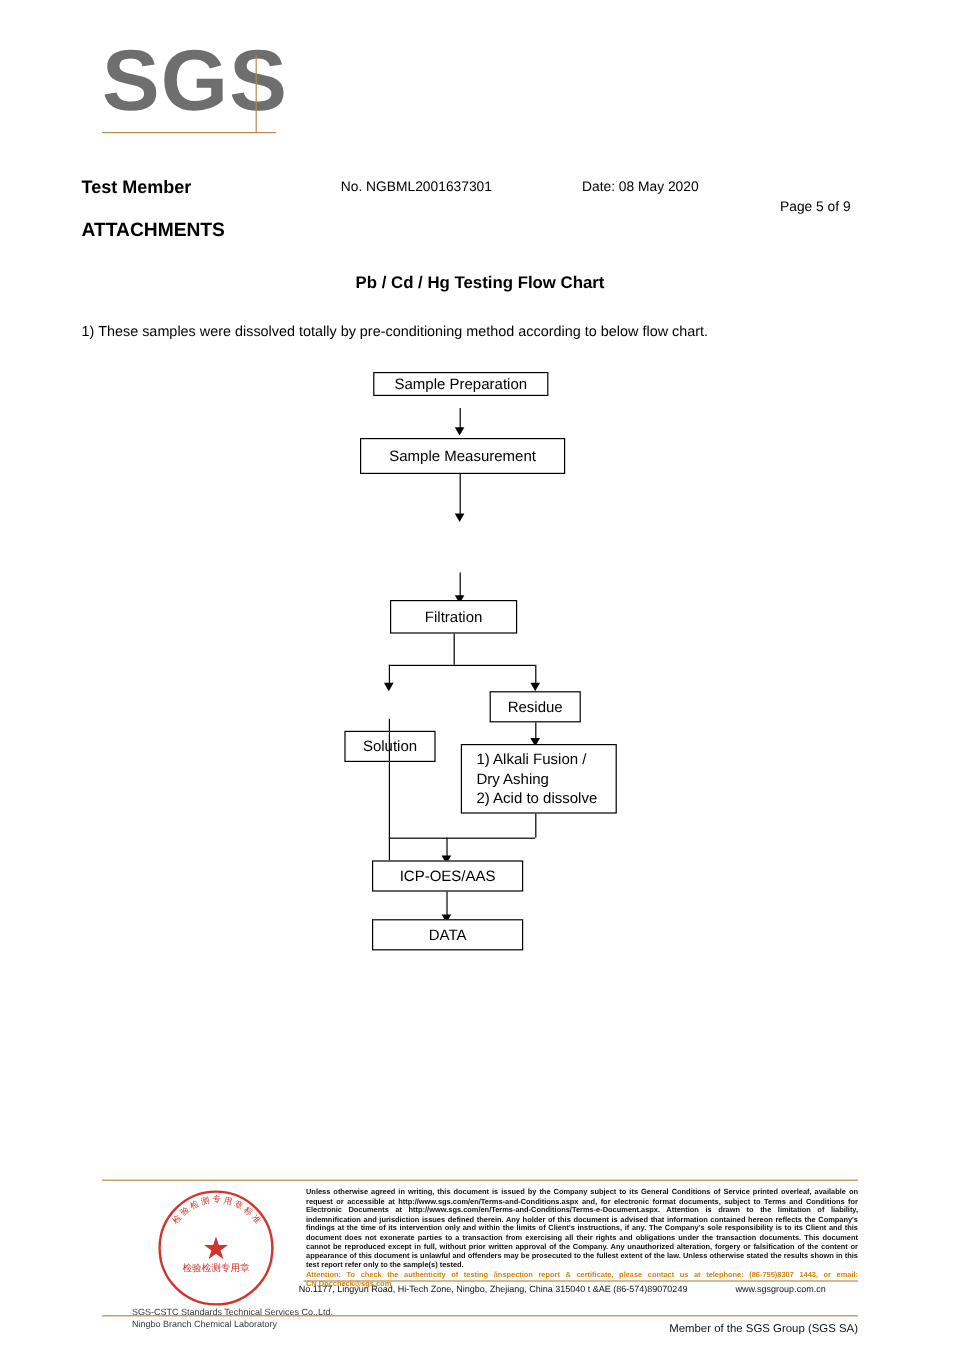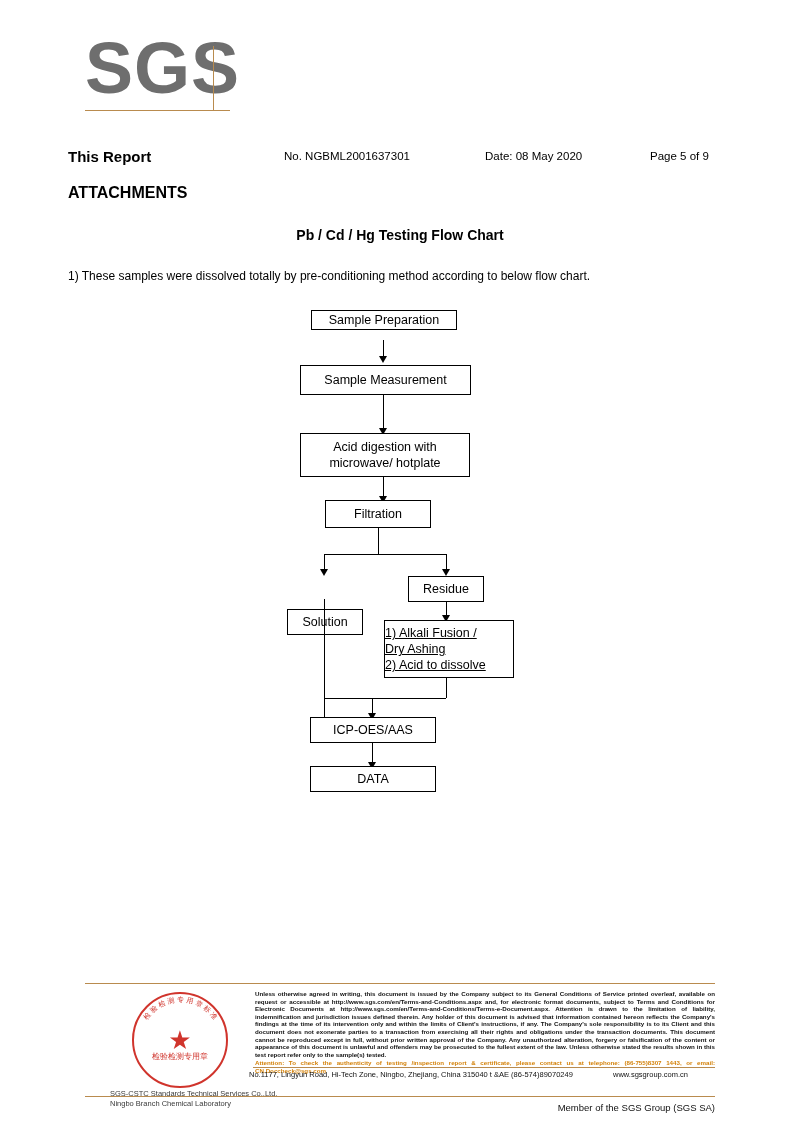--- a/index.html
+++ b/index.html
@@ -72,21 +72,21 @@
   }
   .hdr-date {
     position: absolute;
     left: 485px;
     top: 2px;
     font-size: 11.5px;
   }
   .hdr-page {
     position: absolute;
     left: 650px;
-    top: 2px;
+    top: 19px;
     font-size: 11.5px;
   }
 
   .attachments {
     position: absolute;
     left: 68px;
     top: 184px;
     font-size: 16px;
     font-weight: bold;
   }
@@ -301,21 +301,21 @@
 </head>
 <body>
 
 <div class="logo-wrap">
   <div class="logo-text">SGS</div>
   <div class="logo-rule-h"></div>
   <div class="logo-rule-v"></div>
 </div>
 
 <div class="hdr">
-  <div class="hdr-title">This Report</div>
+  <div class="hdr-title">Test Member</div>
   <div class="hdr-no">No. NGBML2001637301</div>
   <div class="hdr-date">Date: 08 May 2020</div>
   <div class="hdr-page">Page 5 of 9</div>
 </div>
 
 <div class="attachments">ATTACHMENTS</div>
 
 <div class="chart-title">Pb / Cd / Hg Testing Flow Chart</div>
 
 <div class="note">1) These samples were dissolved totally by pre-conditioning method according to below flow chart.</div>
@@ -327,24 +327,20 @@
   </div>
   <div class="line vline" style="left:383px; top:40px; height:18px;"></div>
   <div class="arrow" style="left:379px; top:56px;"></div>
 
   <div class="node" style="left:300px; top:65px; width:171px; height:30px;">
     <span>Sample Measurement</span>
   </div>
   <div class="line vline" style="left:383px; top:95px; height:36px;"></div>
   <div class="arrow" style="left:379px; top:128px;"></div>
 
-  <div class="node" style="left:300px; top:133px; width:170px; height:44px; flex-direction:column;">
-    <span style="white-space:pre-line;">Acid digestion with
-microwave/ hotplate</span>
-  </div>
   <div class="line vline" style="left:383px; top:177px; height:22px;"></div>
   <div class="arrow" style="left:379px; top:196px;"></div>
 
   <div class="node" style="left:325px; top:200px; width:106px; height:28px;">
     <span>Filtration</span>
   </div>
 
   <div class="line vline" style="left:378px; top:228px; height:26px;"></div>
   <div class="line hline" style="left:324px; top:254px; width:122px;"></div>
   <div class="line vline" style="left:324px; top:254px; height:18px;"></div>
@@ -355,21 +351,21 @@
   <div class="node" style="left:287px; top:273px; width:76px; height:26px;margin-top:36px;">
     <span>Solution</span>
   </div>
 
   <div class="node" style="left:408px; top:276px; width:76px; height:26px;">
     <span>Residue</span>
   </div>
   <div class="line vline" style="left:446px; top:302px; height:16px;"></div>
   <div class="arrow" style="left:442px; top:315px;"></div>
 
-  <div class="node left" style="left:384px; top:320px; width:130px; height:58px; flex-direction:column; align-items:flex-start; justify-content:center; padding-left:0;text-decoration:underline;">
+  <div class="node left" style="left:384px; top:320px; width:130px; height:58px; flex-direction:column; align-items:flex-start; justify-content:center; padding-left:12px;">
     <span style="white-space:pre-line;">1) Alkali Fusion /
     Dry Ashing
 2) Acid to dissolve</span>
   </div>
 
   <div class="line vline" style="left:324px; top:299px; height:118px;"></div>
 
   <div class="line vline" style="left:446px; top:378px; height:20px;"></div>
   <div class="line hline" style="left:324px; top:398px; width:122px;"></div>
   <div class="line vline" style="left:372px; top:398px; height:18px;"></div>

